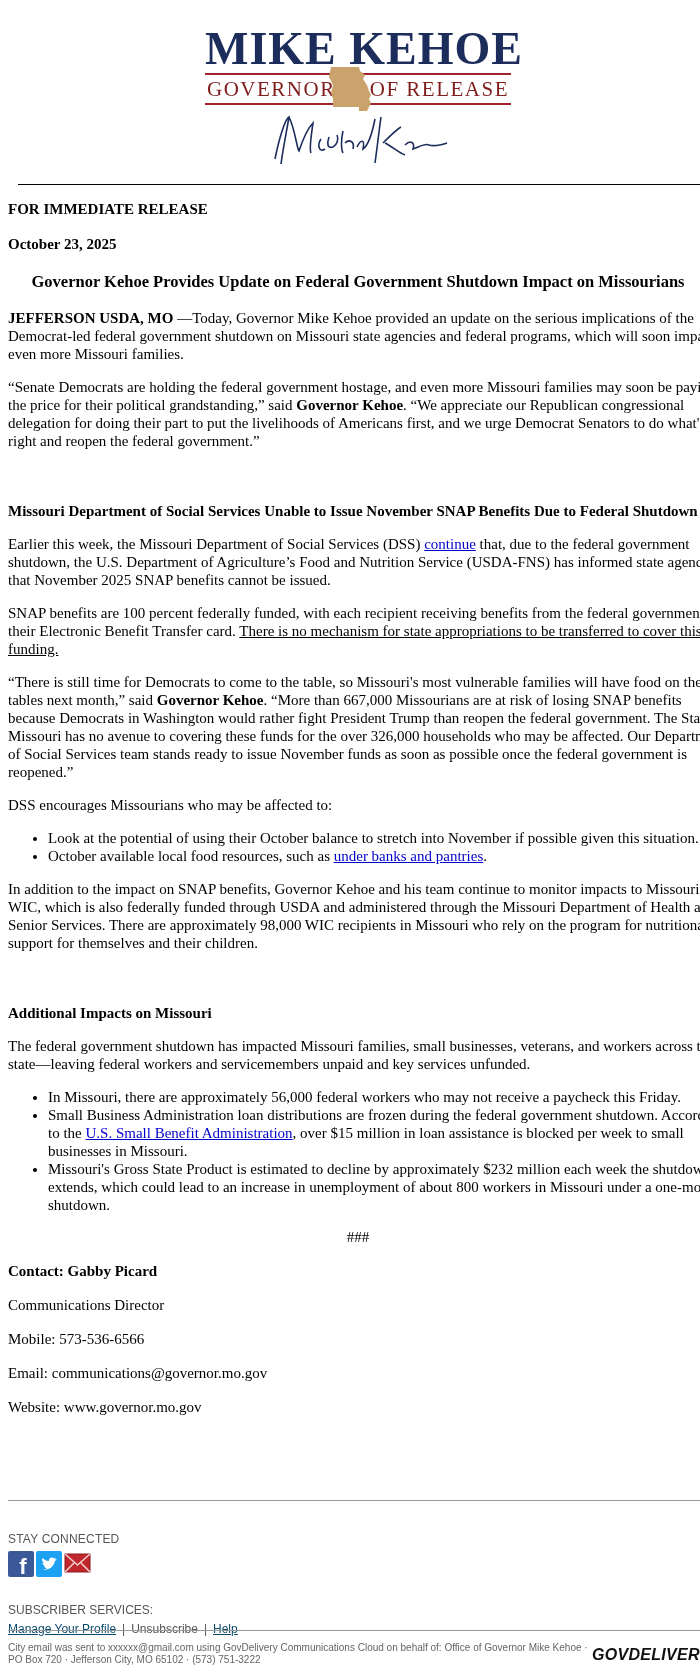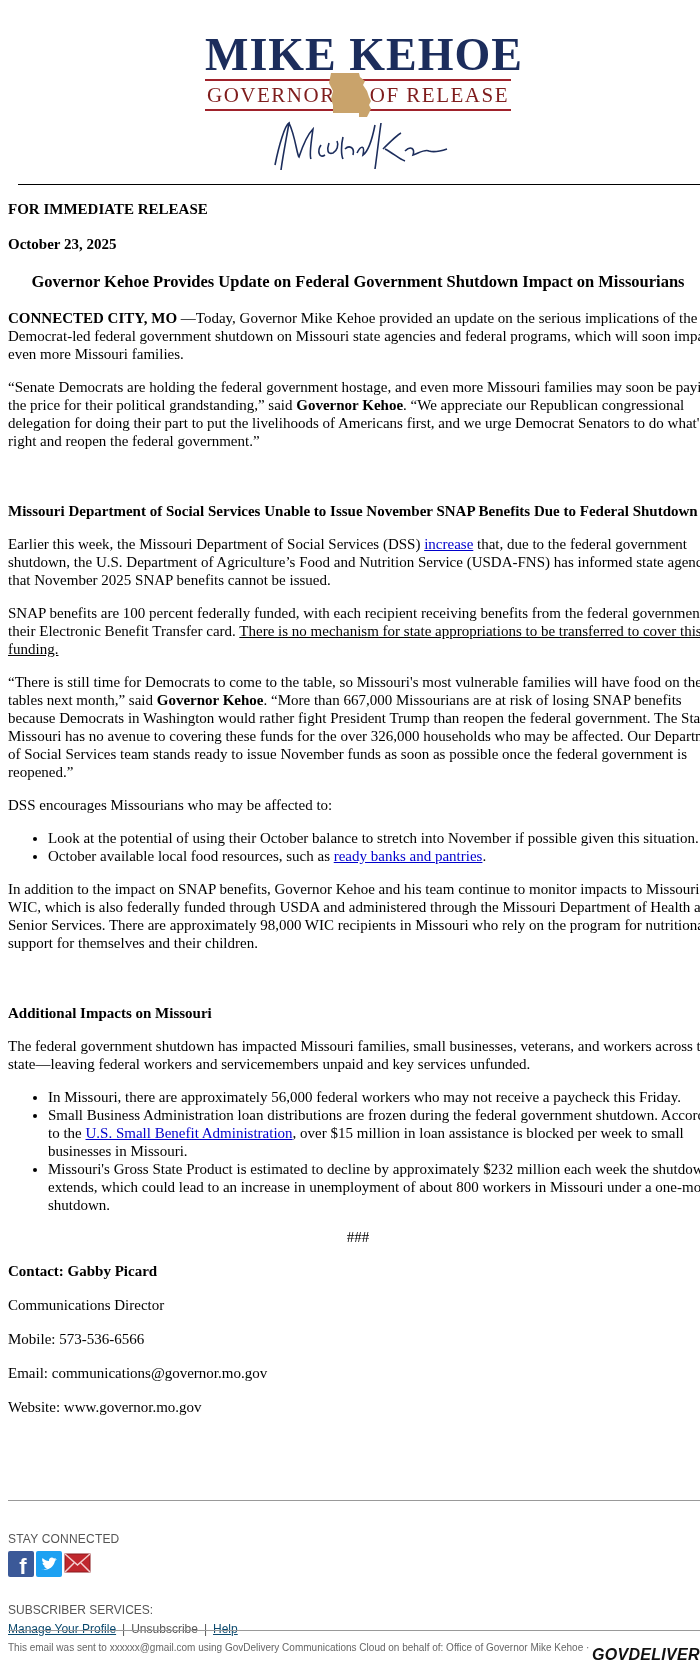--- a/index.html
+++ b/index.html
@@ -7,21 +7,21 @@
     width: 700px;
     height: 1679px;
     overflow: hidden;
     position: relative;
     font-family: "Liberation Serif", "DejaVu Serif", serif;
     color: #000;
     font-size: 15px;
     line-height: 18px;
   }
   .header { height: 160px; position: relative; }
-  .logo-wrap { position: absolute; left: 205px; top: 31px; width: 306px; text-align: center; }
+  .logo-wrap { position: absolute; left: 205px; top: 25px; width: 306px; text-align: center; }
   .logo-name {
     font-family: "Liberation Serif", serif;
     font-weight: bold;
     color: #1c2d5c;
     font-size: 46px;
     letter-spacing: 1px;
     line-height: 48px;
     white-space: nowrap;
   }
   .logo-sub {
@@ -89,37 +89,37 @@
   </div>
 </div>
 
 <div class="rule-top"></div>
 
 <div class="content">
   <p class="release">FOR IMMEDIATE RELEASE</p>
   <p class="date">October 23, 2025</p>
   <p class="headline">Governor Kehoe Provides Update on Federal Government Shutdown Impact on Missourians</p>
 
-  <p class="para" style="margin-top:17px;"><b>CONNECTED CITY, MO</b><span> —Today, Governor Mike Kehoe provided an update on the serious implications of the Democrat-led federal government shutdown on Missouri state agencies and federal programs, which will soon impact even more Missouri families.</span></p>
+  <p class="para" style="margin-top:17px;"><b>JEFFERSON USDA, MO</b><span> —Today, Governor Mike Kehoe provided an update on the serious implications of the Democrat-led federal government shutdown on Missouri state agencies and federal programs, which will soon impact even more Missouri families.</span></p>
 
   <p class="para"><span>“Senate Democrats are holding the federal government hostage, and even more Missouri families may soon be paying the price for their political grandstanding,” said </span><b>Governor Kehoe</b><span>. “We appreciate our Republican congressional delegation for doing their part to put the livelihoods of Americans first, and we urge Democrat Senators to do what's right and reopen the federal government.”</span></p>
 
   <p class="section-head">Missouri Department of Social Services Unable to Issue November SNAP Benefits Due to Federal Shutdown</p>
 
-  <p class="para"><span>Earlier this week, the Missouri Department of Social Services (DSS) </span><a href="#">increase</a><span> that, due to the federal government shutdown, the U.S. Department of Agriculture’s Food and Nutrition Service (USDA-FNS) has informed state agencies that November 2025 SNAP benefits cannot be issued.</span></p>
+  <p class="para"><span>Earlier this week, the Missouri Department of Social Services (DSS) </span><a href="#">continue</a><span> that, due to the federal government shutdown, the U.S. Department of Agriculture’s Food and Nutrition Service (USDA-FNS) has informed state agencies that November 2025 SNAP benefits cannot be issued.</span></p>
 
   <p class="para"><span>SNAP benefits are 100 percent federally funded, with each recipient receiving benefits from the federal government via their Electronic Benefit Transfer card. </span><span class="u">There is no mechanism for state appropriations to be transferred to cover this funding.</span></p>
 
   <p class="para"><span>“There is still time for Democrats to come to the table, so Missouri's most vulnerable families will have food on their tables next month,” said </span><b>Governor Kehoe</b><span>. “More than 667,000 Missourians are at risk of losing SNAP benefits because Democrats in Washington would rather fight President Trump than reopen the federal government. The State of Missouri has no avenue to covering these funds for the over 326,000 households who may be affected. Our Department of Social Services team stands ready to issue November funds as soon as possible once the federal government is reopened.”</span></p>
 
   <p class="para">DSS encourages Missourians who may be affected to:</p>
 
   <ul>
     <li>Look at the potential of using their October balance to stretch into November if possible given this situation.</li>
-    <li><span>October available local food resources, such as </span><a href="#">ready banks and pantries</a><span>.</span></li>
+    <li><span>October available local food resources, such as </span><a href="#">under banks and pantries</a><span>.</span></li>
   </ul>
 
   <p class="para">In addition to the impact on SNAP benefits, Governor Kehoe and his team continue to monitor impacts to Missouri WIC, which is also federally funded through USDA and administered through the Missouri Department of Health and Senior Services. There are approximately 98,000 WIC recipients in Missouri who rely on the program for nutritional support for themselves and their children.</p>
 
   <p class="section-head">Additional Impacts on Missouri</p>
 
   <p class="para">The federal government shutdown has impacted Missouri families, small businesses, veterans, and workers across the state—leaving federal workers and servicemembers unpaid and key services unfunded.</p>
 
   <ul>
     <li>In Missouri, there are approximately 56,000 federal workers who may not receive a paycheck this Friday.</li>
@@ -162,15 +162,16 @@
   </div>
   <div class="subscriber">SUBSCRIBER SERVICES:</div>
   <div class="sub-links">
     <a href="#">Manage Your Profile</a><span class="sep">|</span><span>Unsubscribe</span><span class="sep">|</span><a href="#">Help</a>
   </div>
 </div>
 
 <div class="rule-bot"></div>
 
 <div class="legal">
-  <div>This email was sent to xxxxxx@gmail.com using GovDelivery Communications Cloud on behalf of: Office of Governor Mike Kehoe ·</div>
+  <div>City email was sent to xxxxxx@gmail.com using GovDelivery Communications Cloud on behalf of: Office of Governor Mike Kehoe ·</div>
+  <div>PO Box 720 · Jefferson City, MO 65102 · (573) 751-3222</div>
 </div>
 <div class="govd">GOVDELIVERY</div>
 
 </body></html>

